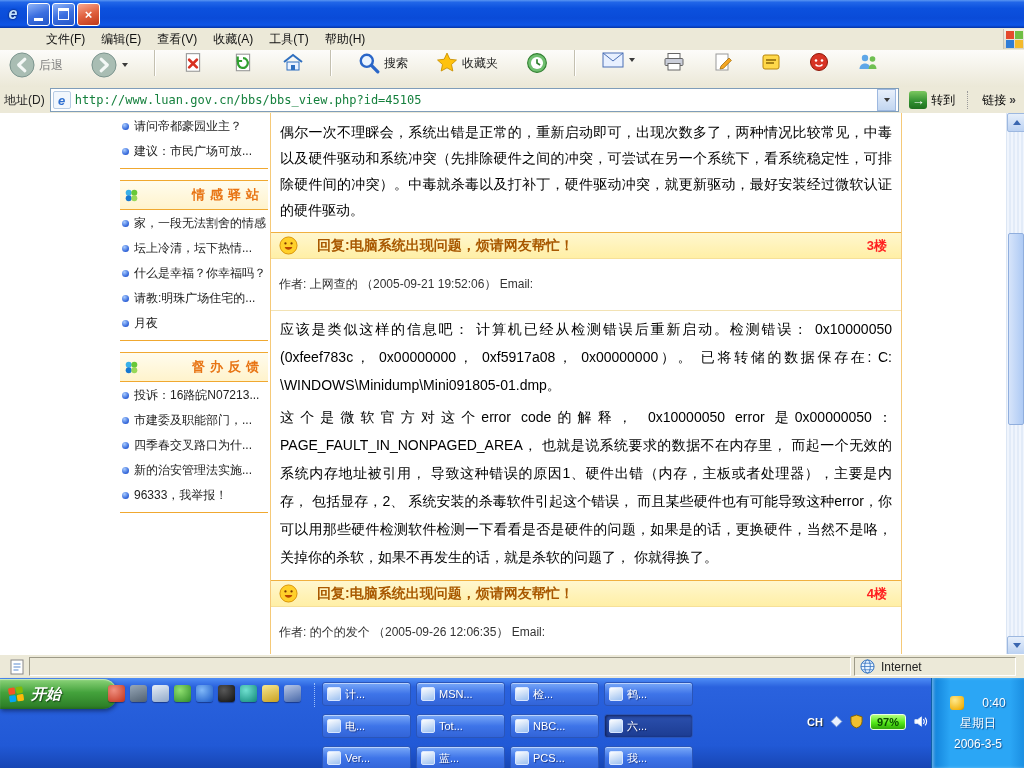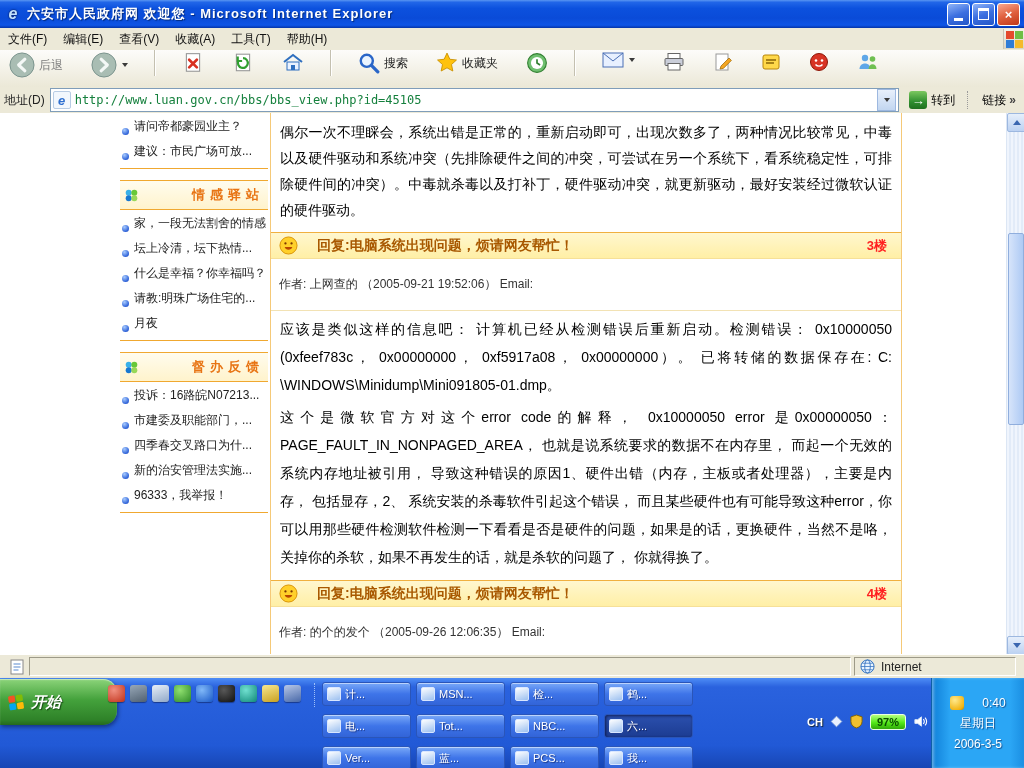--- a/index.html
+++ b/index.html
@@ -17,21 +17,21 @@
   .winbtns{display:flex;gap:2px;}
   .winbtn{width:21px;height:21px;border-radius:3px;border:1px solid #fff;
     background:linear-gradient(160deg,#8FB4F8,#3C6FE0 50%,#2356C8);
     color:#fff;font-size:13px;font-weight:bold;display:flex;align-items:center;justify-content:center;line-height:1;}
   .winbtn.close{background:linear-gradient(160deg,#F8A890,#E0613F 50%,#C03818);}
   .min-glyph{width:9px;height:3px;background:#fff;margin-top:10px;}
   .max-glyph{width:9px;height:8px;border:1px solid #fff;border-top-width:3px;}
 
   
   .menubar{position:absolute;top:28px;left:0;right:0;height:22px;background:#ECE9D8;
-    border-bottom:1px solid #D4D0C0;display:flex;align-items:center;font-size:12px;color:#111;}
+    border-bottom:1px solid #D4D0C0;display:flex;align-items:center;font-size:12px;color:#111;padding-left:38px;}
   .menu-item{padding:3px 8px;}
   .menu-spacer{flex:1;}
   .win-logo{width:20px;height:20px;background:linear-gradient(180deg,#F4F2E8,#D8D4C4);
     border-left:1px solid #C8C4B4;display:grid;grid-template-columns:8px 8px;grid-template-rows:8px 8px;
     gap:1px;place-content:center;}
   .win-logo i{display:block;}
   .wl-r{background:#E4492C;}.wl-g{background:#6FBE44;}.wl-b{background:#2F7CD6;}.wl-y{background:#F4BA2C;}
 
   
   .toolbar{position:absolute;top:50px;left:0;right:0;height:37px;
@@ -61,21 +61,21 @@
   .links{display:flex;align-items:center;gap:3px;padding:0 4px;}
   .links-chev{color:#444;font-weight:bold;}
   .drag-dots{width:3px;height:18px;border-left:1px dotted #999;margin:0 2px;}
 
   
   .viewport{position:absolute;top:113px;left:0;right:0;height:542px;background:#fff;overflow:hidden;}
 
   
   .sidebar{position:absolute;left:120px;top:0;width:148px;font-size:12px;color:#222;}
   .sb-group{border-bottom:1px solid #F0A830;padding:1px 0 4px 0;}
-  .sb-item{display:flex;align-items:flex-end;gap:5px;padding:4px 2px;white-space:nowrap;overflow:hidden;cursor:pointer;}
+  .sb-item{display:flex;align-items:center;gap:5px;padding:4px 2px;white-space:nowrap;overflow:hidden;cursor:pointer;}
   .bullet{width:7px;height:7px;border-radius:50%;flex:none;
     background:radial-gradient(circle at 35% 30%,#A8CCFF,#2E62D8 70%,#1B3FA8);}
   .sb-header{margin-top:11px;border-top:1px solid #F0A830;border-bottom:1px solid #F0A830;
     background:linear-gradient(180deg,#FFFCEE,#FFF3CC);padding:5px 4px;display:flex;align-items:center;gap:7px;
     color:#E87414;font-weight:bold;font-size:13px;letter-spacing:5px;white-space:nowrap;justify-content:space-between;}
 
   
   .main{position:absolute;left:270px;top:0;width:612px;min-height:540px;padding:0 9px;
     border-left:1px solid #F5C978;border-right:1px solid #F5C978;font-size:14px;color:#000;background:#fff;}
   .intro{margin:0;padding-top:6px;line-height:26px;text-align:justify;}
@@ -102,21 +102,21 @@
   .statusbar{position:absolute;left:0;right:0;bottom:90px;height:23px;background:#ECE9D8;
     border-top:1px solid #fff;display:flex;align-items:center;gap:3px;padding:0 8px;font-size:12px;color:#222;}
   .status-icon{width:18px;height:16px;display:flex;align-items:center;justify-content:center;}
   .status-fill{flex:1;height:17px;border:1px solid;border-color:#9D9A88 #FFF #FFF #9D9A88;}
   .status-net{width:150px;height:17px;border:1px solid;border-color:#9D9A88 #FFF #FFF #9D9A88;
     display:flex;align-items:center;gap:6px;padding:0 5px;}
 
   
   .taskbar{position:absolute;left:0;right:0;bottom:0;height:90px;
     background:linear-gradient(180deg,#4E8DF6 0%,#2A62DE 10%,#2159D6 75%,#1746B4 100%);}
-  .start{position:absolute;left:0;top:1px;height:46px;width:100px;border-radius:0 14px 14px 0;
+  .start{position:absolute;left:0;top:1px;height:30px;width:100px;border-radius:0 14px 14px 0;
     background:linear-gradient(180deg,#8CD47A 0%,#44A23C 45%,#2E8128 90%,#25691F 100%);
     box-shadow:1px 2px 4px rgba(0,0,20,.45), inset 0 1px 1px rgba(255,255,255,.5);
     display:flex;align-items:center;gap:6px;padding:0 10px 0 7px;color:#fff;font-weight:bold;font-size:15px;
     font-style:italic;text-shadow:1px 1px 1px #184A14;}
   .quick-launch{position:absolute;left:108px;top:7px;display:flex;gap:5px;align-items:center;}
   .ql{width:17px;height:17px;border-radius:3px;box-shadow:0 1px 1px rgba(0,0,30,.4);}
   .tb-divider{position:absolute;left:314px;top:5px;height:24px;width:3px;border-left:1px dotted #9FC0F8;}
   .tasks{position:absolute;left:322px;top:4px;width:424px;display:flex;flex-wrap:wrap;gap:8px 5px;}
   .task-btn{width:79px;height:22px;border-radius:3px;border:1px solid #2A55B8;
     background:linear-gradient(180deg,#79A9F9,#3E74E8 50%,#3264D8);
@@ -138,21 +138,20 @@
   .clock-row{display:flex;align-items:center;gap:18px;}
   .clock-ico{width:14px;height:14px;border-radius:3px;background:radial-gradient(circle at 35% 30%,#FFE98C,#F2B413 75%,#B97E00);}
 </style>
 </head>
 <body>
 
 <div class="screen">
 
   <div class="titlebar">
     <span class="ie-e">e</span>
-    <span class="title-text">六安市人民政府网 欢迎您 - Microsoft Internet Explorer</span>
     <div class="winbtns">
       <span class="winbtn">
           <span class="min-glyph"></span>
         </span>
       <span class="winbtn">
           <span class="max-glyph"></span>
         </span>
       <span class="winbtn close">×</span>
     </div>
   </div>

